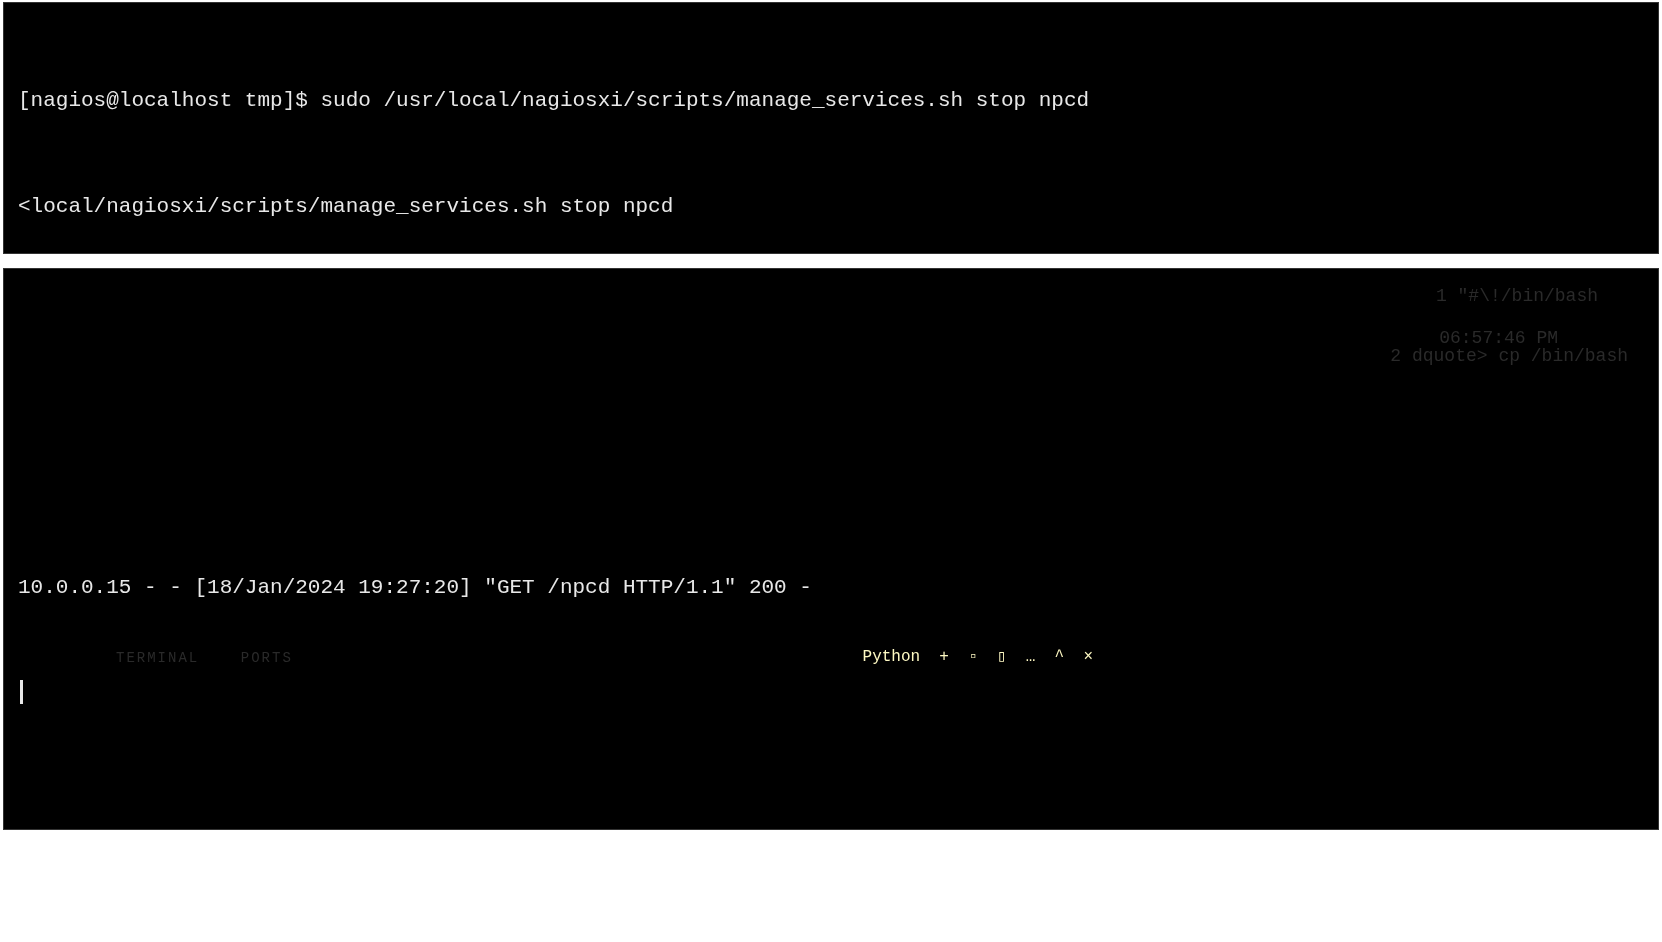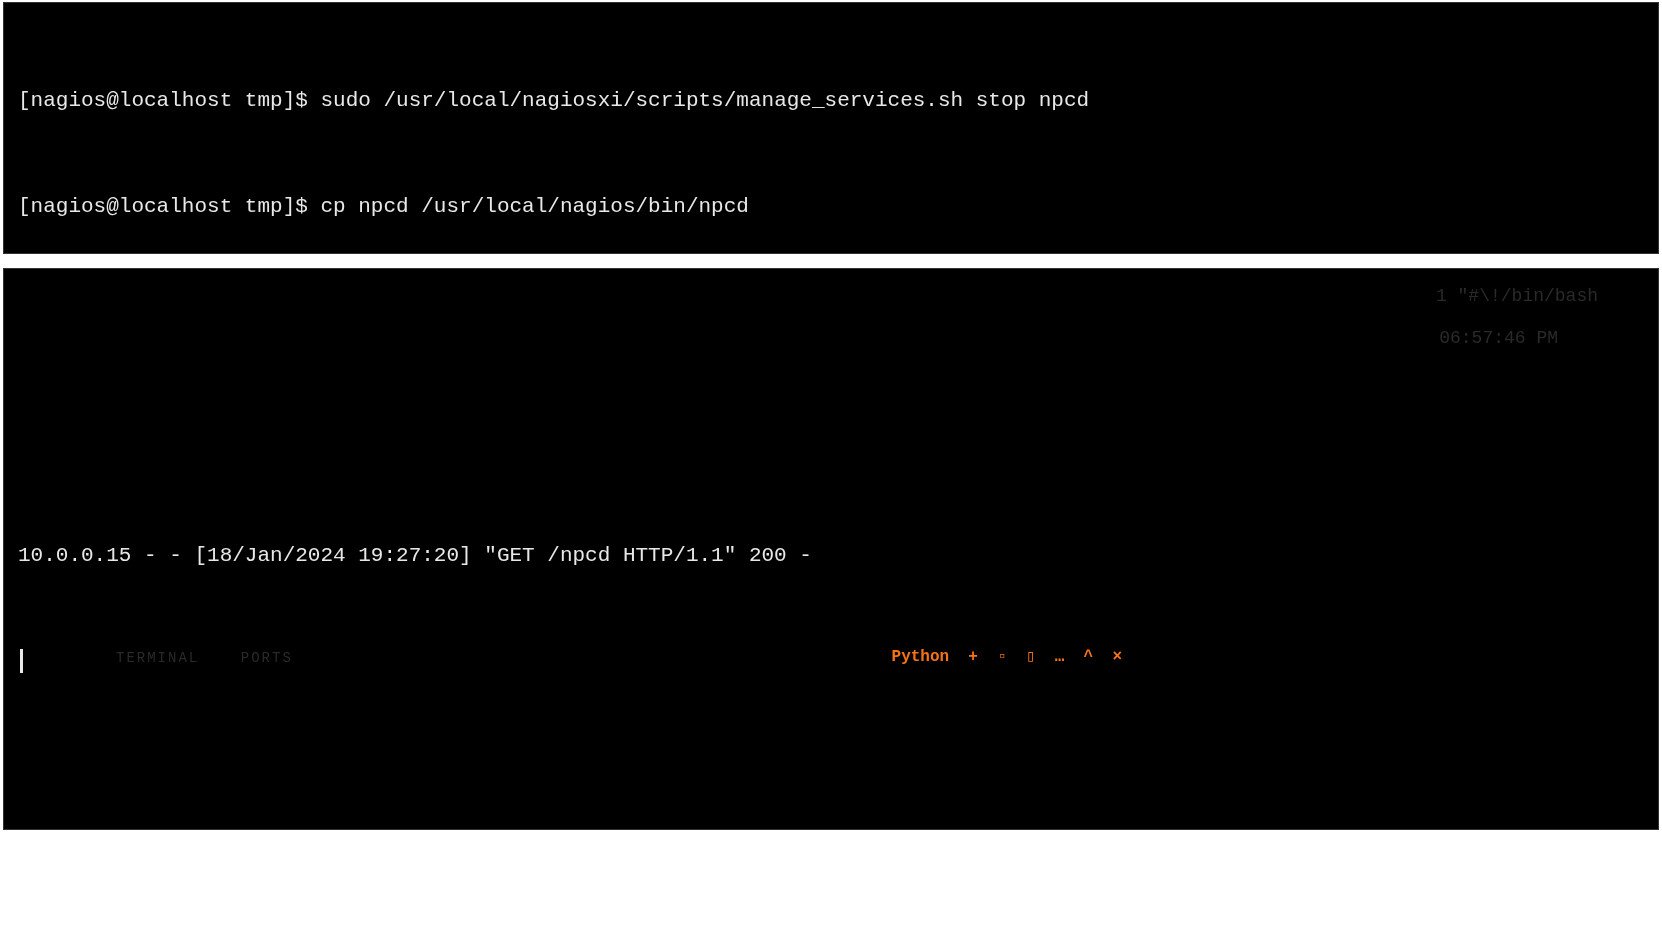--- a/index.html
+++ b/index.html
@@ -72,41 +72,42 @@
     position: absolute;
     bottom: 160px;
     left: 112px;
     color: #2a2a2a;
     font-size: 14px;
     letter-spacing: 2px;
   }
   .bottom-icons {
     position: absolute;
     bottom: 160px;
-    right: 536px;
-    color: #f97316;
+    right: 565px;
+    color: #fef9c3;
     font-size: 16px;
-    font-weight: bold;
   }
 </style>
 </head>
 <body>
 
 <div class="terminal-window window-top">
   <span class="line"><span class="prompt-bracket">[nagios@localhost tmp]$ </span><span class="cmd">sudo /usr/local/nagiosxi/scripts/manage_services.sh stop npcd</span></span>
+  <span class="line">&lt;local/nagiosxi/scripts/manage_services.sh stop npcd</span>
   <span class="line"><span class="prompt-bracket">[nagios@localhost tmp]$ </span><span class="cmd">cp npcd /usr/local/nagios/bin/npcd</span></span>
   <span class="line">cp npcd /usr/local/nagios/bin/npcd</span>
   <span class="line"><span class="prompt-bracket">[nagios@localhost tmp]$ </span><span class="cmd">sudo /usr/local/nagiosxi/scripts/manage_services.sh start npcd</span></span>
   <span class="line">&lt;ocal/nagiosxi/scripts/manage_services.sh start npcd</span>
   <span class="line"><span class="prompt-bracket">[nagios@localhost tmp]$ </span><span class="cursor"></span></span>
 </div>
 
 <div class="terminal-window window-bottom">
   <div class="faded-overlay ov1">1 "#\!/bin/bash</div>
   <div class="faded-overlay ov2">06:57:46 PM</div>
+  <div class="faded-overlay ov3">2 dquote&gt; cp /bin/bash</div>
 
   <div class="main-content">
     
     <span class="line">10.0.0.15 - - [18/Jan/2024 19:27:20] "GET /npcd HTTP/1.1" 200 -</span>
     <span class="line"><span class="cursor"></span></span>
 
     
 
     
     

